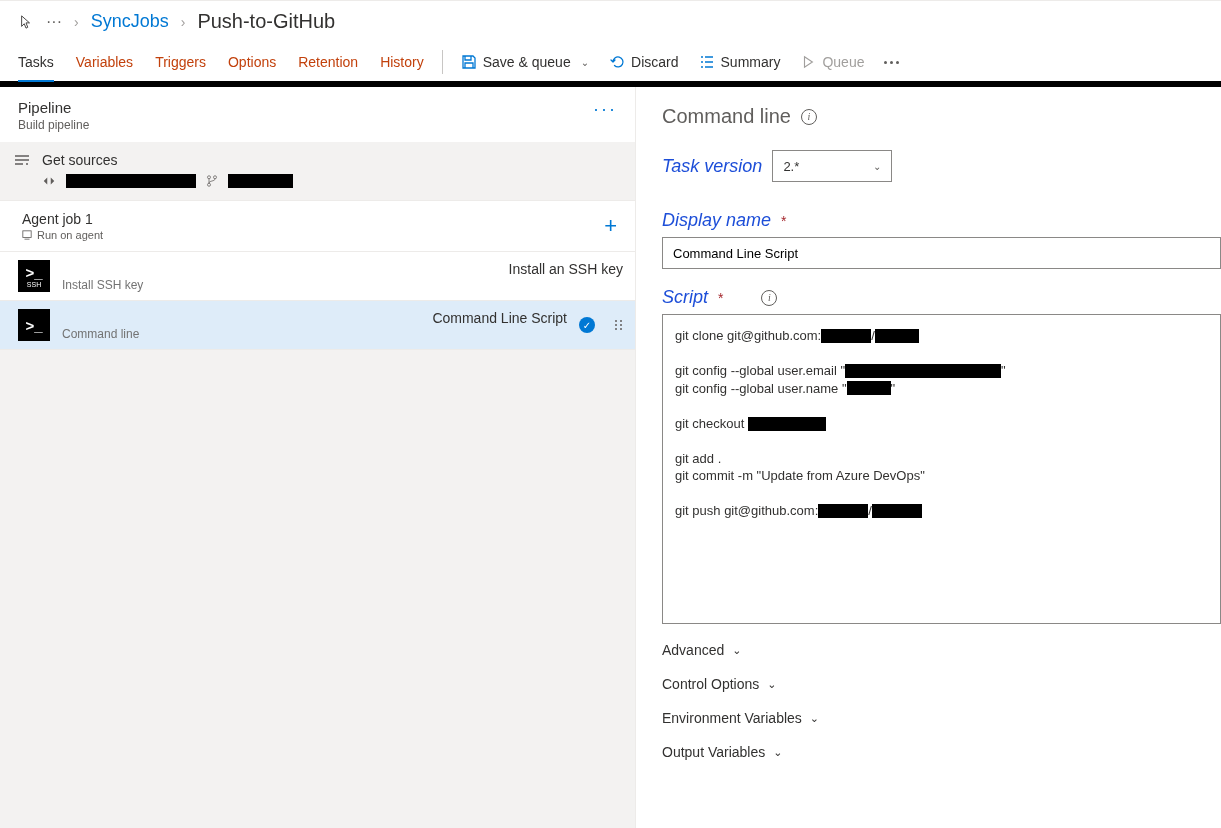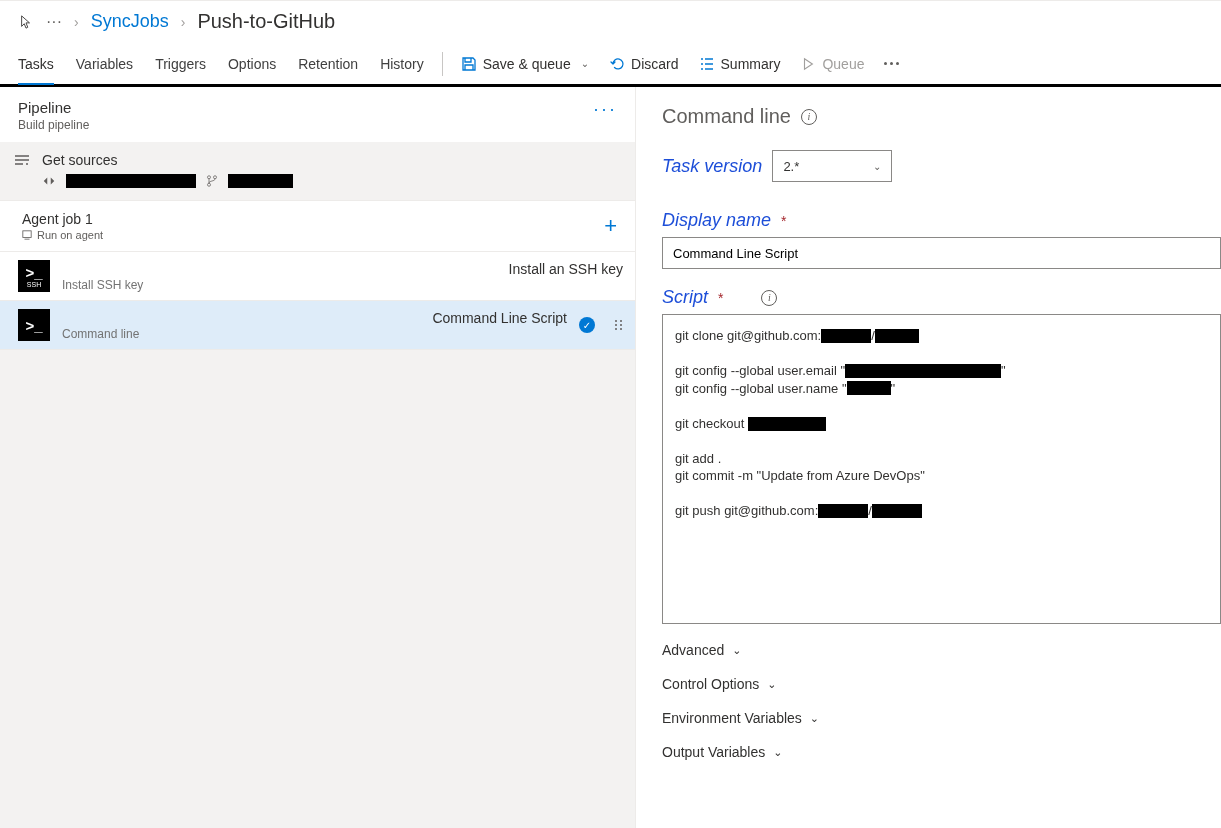--- a/index.html
+++ b/index.html
@@ -9,23 +9,23 @@
 
   
   .breadcrumb { display:flex; align-items:center; padding:6px 18px 10px 18px; gap:12px; }
   .bc-icon { width:16px; height:16px; display:inline-flex; align-items:center; justify-content:center; color:#605e5c; }
   .bc-ell { color:#605e5c; font-size:16px; line-height:1; }
   .bc-sep { color:#a19f9d; font-size:14px; }
   .bc-link { color:#0078d4; font-size:18px; cursor:pointer; }
   .bc-current { color:#323130; font-size:20px; }
 
   
-  .bar { display:flex; align-items:center; padding:0 18px; border-bottom:3px solid #000000; height:44px; }
+  .bar { display:flex; align-items:center; padding:0 18px; border-bottom:6px solid #000000; height:44px; }
   .tabs { display:flex; gap:22px; height:100%; }
-  .tab { display:flex; align-items:center; height:100%; cursor:pointer; color:#404040; position:relative; }
+  .tab { display:flex; align-items:center; height:100%; cursor:pointer; color:#c2410c; position:relative; }
   .tab.active { color:#323130; font-weight:400; }
   .tab.active::after { content:""; position:absolute; left:0; right:0; bottom:-1px; height:2px; background:#0078d4; }
   .vdiv { width:1px; height:24px; background:#c8c6c4; margin:0 18px; }
   .cmds { display:flex; align-items:center; gap:20px; }
   .cmd { display:flex; align-items:center; gap:6px; cursor:pointer; color:#323130; }
   .cmd.disabled { color:#a19f9d; cursor:default; }
   .cmd .ic { color:#0078d4; width:16px; height:16px; display:inline-flex; align-items:center; justify-content:center; }
   .cmd.disabled .ic { color:#a19f9d; }
   .chev { font-size:10px; color:#605e5c; margin-left:4px; }
   .more-dots { display:flex; gap:3px; }

